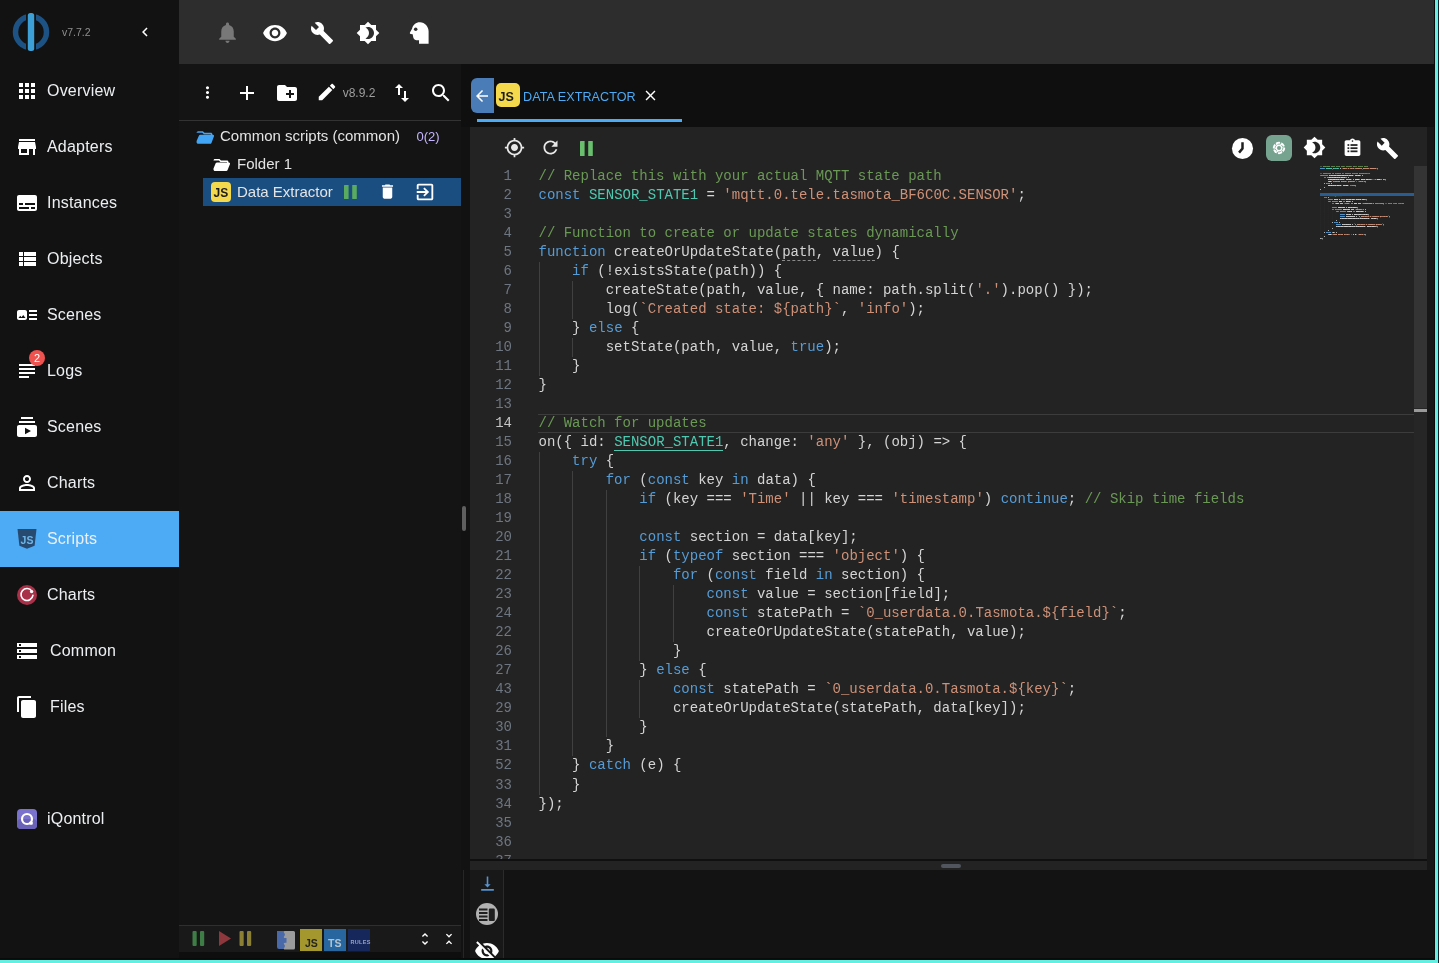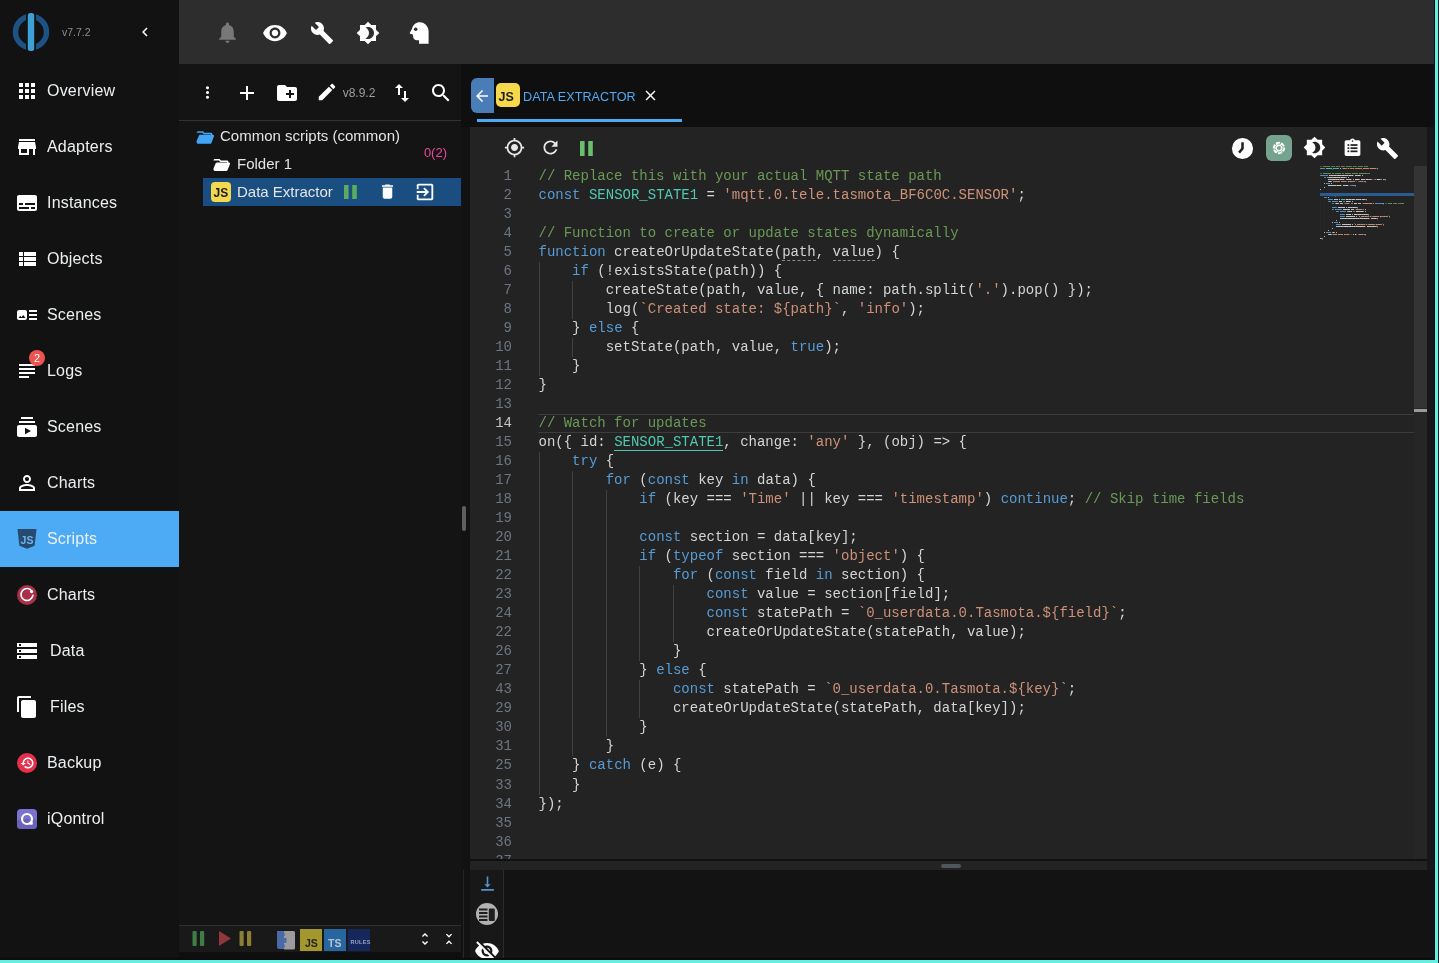--- a/index.html
+++ b/index.html
@@ -129,35 +129,27 @@
           <circle cx="12" cy="12" r="10" fill="#a83149"></circle>
           <path d="M16.9 8.1a6 6 0 1 0 1 4.3" stroke="#fff" stroke-width="1.6" fill="none" stroke-linecap="round"></path>
           <circle cx="16.6" cy="8.6" r="1.7" fill="#fff"></circle>
         </svg>
         <span class="lb">Charts</span>
       </div>
 <div class="mi" style="top:623px">
         <svg width="24" height="24" viewBox="0 0 24 24" fill="#fff">
           <path d="M2 20h20v-4H2v4zm2-3h2v2H4v-2zM2 4v4h20V4H2zm4 3H4V5h2v2zm-4 7h20v-4H2v4zm2-3h2v2H4v-2z"></path>
         </svg>
-        <span class="lb" style="left:50px">Data</span>
+        <span class="lb" style="left:50px">Common</span>
       </div>
 <div class="mi" style="top:679px">
         <svg width="24" height="24" viewBox="0 0 24 24" fill="#fff">
           <path d="M16 1H4c-1.1 0-2 .9-2 2v14h2V3h12V1zm3 4H8c-1.1 0-2 .9-2 2v14c0 1.1.9 2 2 2h11c1.1 0 2-.9 2-2V7c0-1.1-.9-2-2-2z"></path>
         </svg>
         <span class="lb" style="left:50px">Files</span>
-      </div>
-<div class="mi" style="top:735px">
-        <svg width="24" height="24" viewBox="0 0 24 24">
-          <circle cx="12" cy="12" r="10" fill="#e5304c"></circle>
-          <path d="M13 6.5c-3 0-5.5 2.5-5.5 5.5H5.6l2.6 2.6L10.8 12H9c0-2.2 1.8-4 4-4s4 1.8 4 4-1.8 4-4 4c-1.1 0-2.1-.45-2.8-1.17l-1.06 1.06A5.48 5.48 0 0 0 13 17.5c3 0 5.5-2.5 5.5-5.5S16 6.5 13 6.5z" fill="#fff"></path>
-          <path d="M12.4 9.5v3l2.6 1.5.5-.9-2.1-1.25V9.5z" fill="#fff"></path>
-        </svg>
-        <span class="lb">Backup</span>
       </div>
 <div class="mi" style="top:791px">
         <svg width="24" height="24" viewBox="0 0 24 24">
           <rect x="2" y="2" width="20" height="20" rx="4" fill="#7b72ce"></rect>
           <rect x="2" y="12" width="20" height="10" rx="4" fill="#6a62b8"></rect>
           <circle cx="12" cy="12" r="5" fill="none" stroke="#fff" stroke-width="2.2"></circle>
           <rect x="14.2" y="14.6" width="3.6" height="3.2" rx="1" fill="#fff"></rect>
         </svg>
         <span class="lb">iQontrol</span>
       </div>
@@ -184,21 +176,21 @@
           <path d="M15.5 14h-.79l-.28-.27C15.41 12.59 16 11.11 16 9.5 16 5.91 13.09 3 9.5 3S3 5.91 3 9.5 5.91 16 9.5 16c1.61 0 3.09-.59 4.23-1.57l.27.28v.79l5 4.99L20.49 19l-4.99-5zm-6 0C7.01 14 5 11.99 5 9.5S7.01 5 9.5 5 14 7.01 14 9.5 11.99 14 9.5 14z"></path>
         </svg>
 </div>
 <div class="abs" style="left:0;top:56px;width:282px;height:1px;background:#333"></div>
 <div class="trow" style="top:59px">
 <svg style="position:absolute;left:16px;top:5px" width="19" height="19" viewBox="0 0 24 24" fill="#42a5f5">
           <path d="M20 6h-8l-2-2H4c-1.1 0-2 .9-2 2v12c0 1.1.9 2 2 2h15c.8 0 1.5-.5 1.8-1.2L24 10.5c.3-1-.4-2-1.5-2H22V8c0-1.1-.9-2-2-2zM4 6h5.2l2 2H20v.5H6.7c-.8 0-1.5.5-1.8 1.2L2 16.5V6z"></path>
           <path d="M6.7 10h15.8l-3.2 8H3.5z"></path>
         </svg>
 <span style="position:absolute;left:41px;top:4px">Common scripts (common)</span>
-<span style="position:absolute;left:230px;top:22px;width:38px;text-align:right;font-size:13px;color:#ec4899">0(2)</span>
+<span style="position:absolute;left:230px;top:6px;width:38px;text-align:center;font-size:13px;color:#c4b5fd">0(2)</span>
 </div>
 <div class="trow" style="top:87px">
 <svg style="position:absolute;left:33px;top:5px" width="18" height="18" viewBox="0 0 24 24" fill="#fff">
           <path d="M20 6h-8l-2-2H4c-1.1 0-2 .9-2 2v12c0 1.1.9 2 2 2h15c.8 0 1.5-.5 1.8-1.2L24 10.5c.3-1-.4-2-1.5-2H22V8c0-1.1-.9-2-2-2zM4 6h5.2l2 2H20v.5H6.7c-.8 0-1.5.5-1.8 1.2L2 16.5V6z"></path>
           <path d="M6.7 10h15.8l-3.2 8H3.5z"></path>
         </svg>
 <span style="position:absolute;left:58px;top:4px">Folder 1</span>
 </div>
 <div class="trow" style="top:114px;height:28px">
 <div style="position:absolute;left:24px;top:0;width:258px;height:28px;background:#1a4d80"></div>
@@ -349,21 +341,21 @@
             <div class="ln">22</div>
             <div class="ln">23</div>
             <div class="ln">24</div>
             <div class="ln">22</div>
             <div class="ln">26</div>
             <div class="ln">27</div>
             <div class="ln">43</div>
             <div class="ln">29</div>
             <div class="ln">30</div>
             <div class="ln">31</div>
-            <div class="ln">25</div>
+            <div class="ln">52</div>
             <div class="ln">33</div>
             <div class="ln">34</div>
             <div class="ln">35</div>
             <div class="ln">36</div>
             <div class="ln">37</div>
           </div>
 <div id="lines" style="top:1px">
             <div class="cl"><span class="ct"><span style="color:#6a9955">// Replace this with your actual MQTT state path</span></span></div>
 <div class="cl"><span class="ct"><span style="color:#569cd6">const</span> <span style="color:#4ec9b0">SENSOR_STATE1</span> = <span style="color:#ce9178">'mqtt.0.tele.tasmota_BF6C0C.SENSOR'</span>;</span></div>
 <div class="cl"><span class="ct"></span></div>

